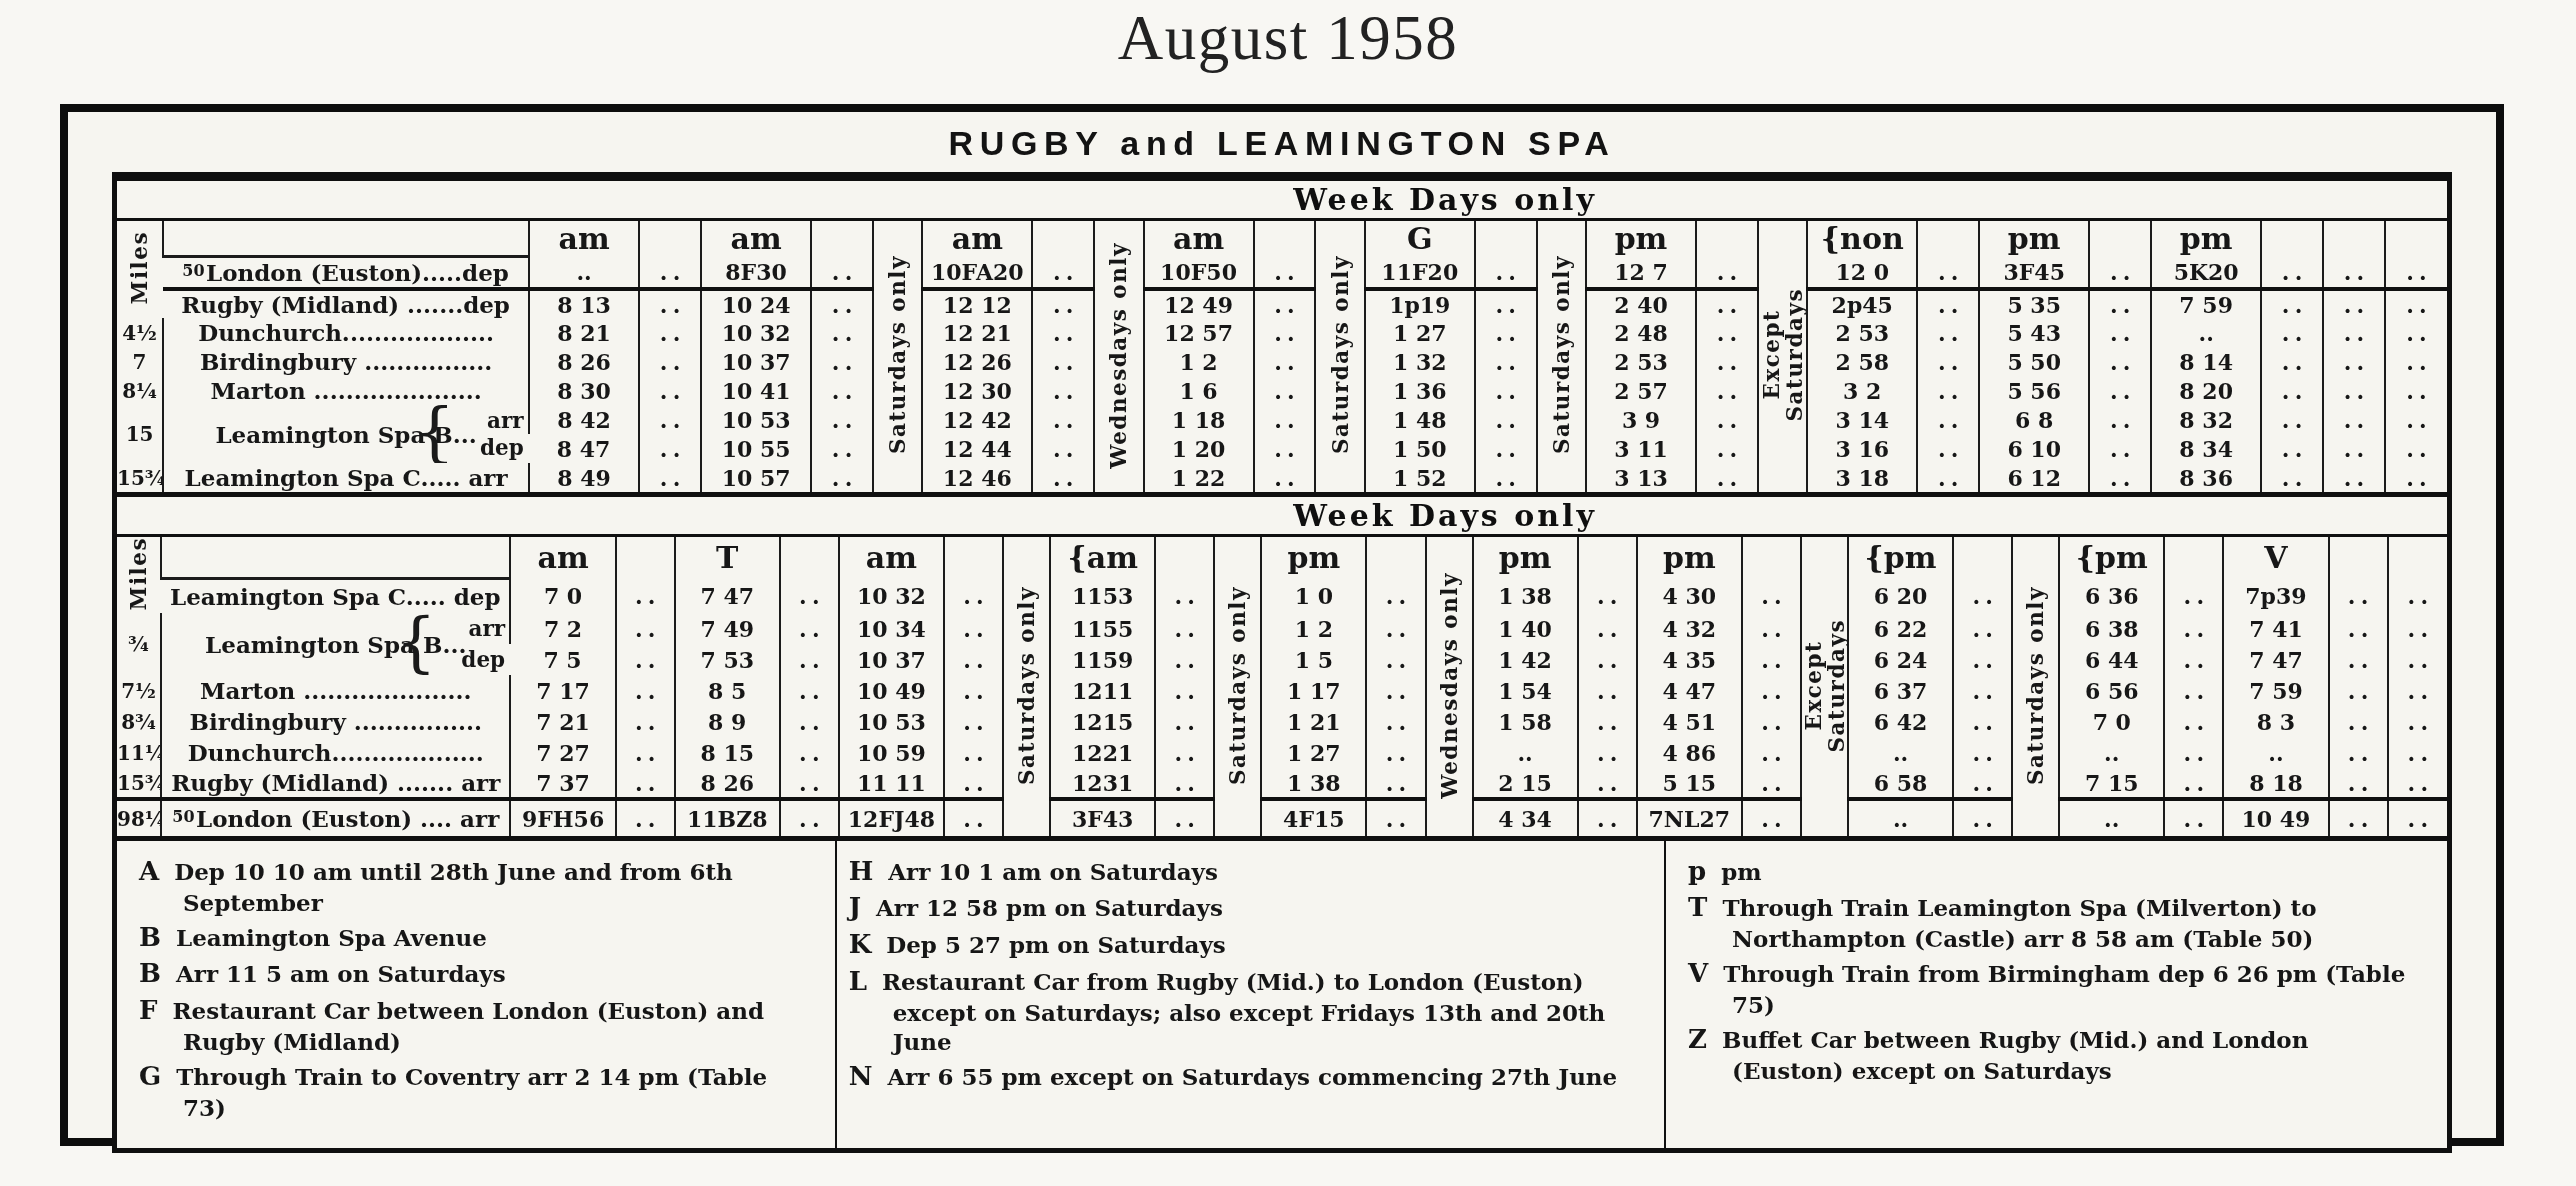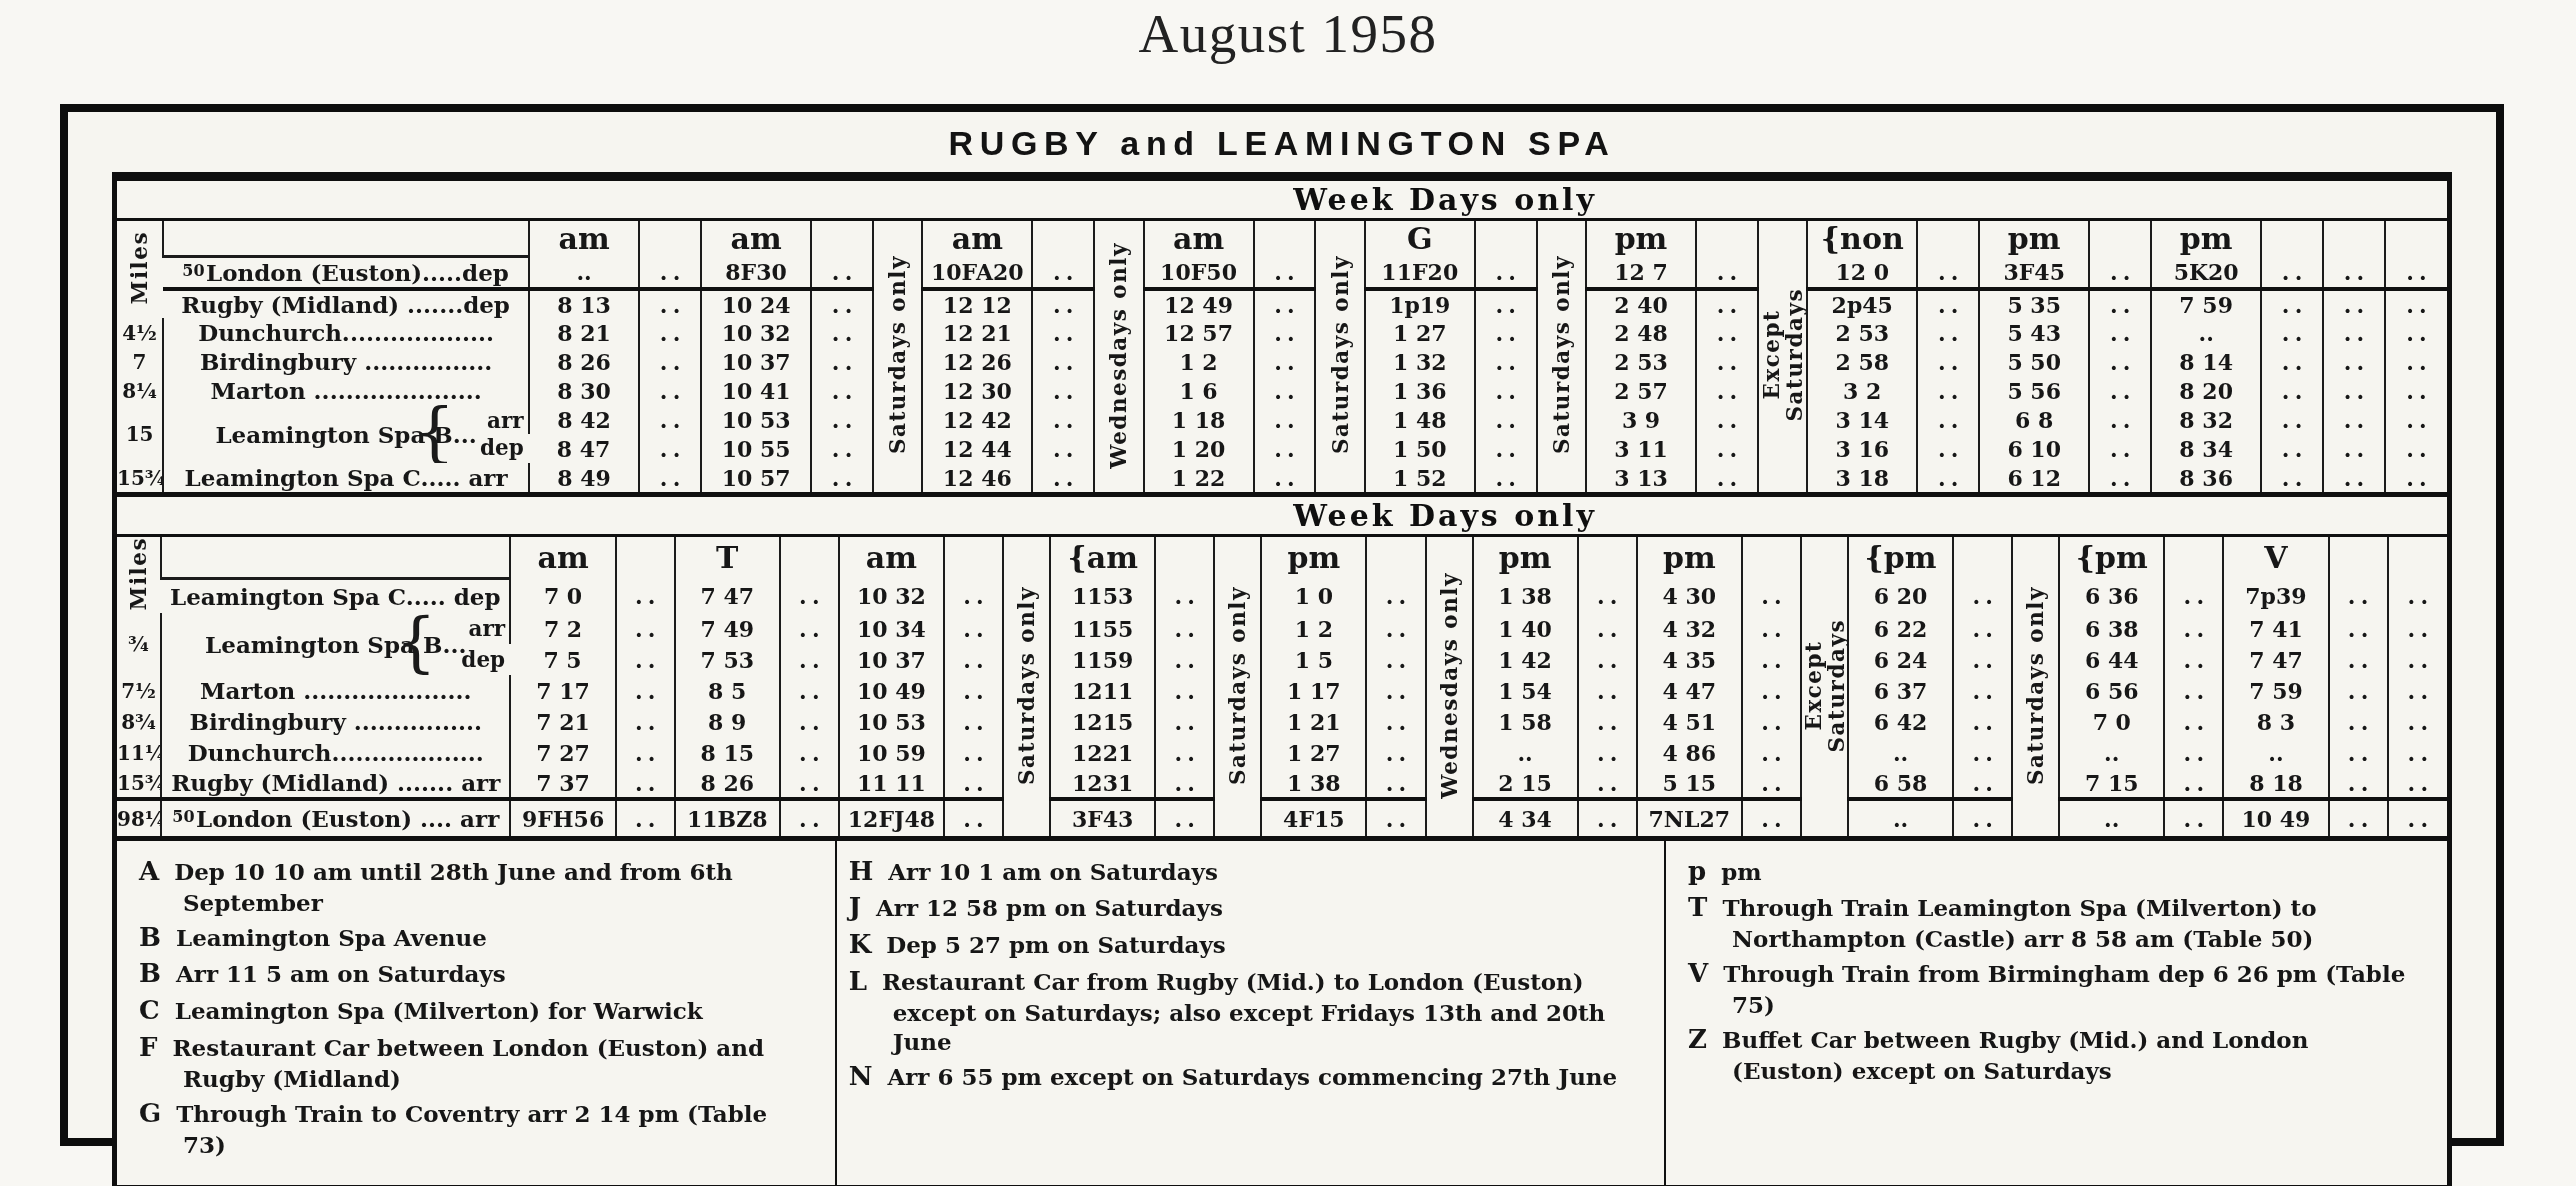--- a/index.html
+++ b/index.html
@@ -4,21 +4,21 @@
 <style>
   html,body{margin:0;padding:0;}
   body{
     width:2576px;height:1186px;position:relative;
     background:#f8f7f3;color:#161616;
     font-family:"DejaVu Serif","Liberation Serif",serif;
     -webkit-font-smoothing:antialiased;
   }
   .page-title{
     position:absolute;top:1.5px;left:0;width:100%;text-align:center;
-    font-family:"Liberation Serif",serif;font-size:55px;font-weight:400;
+    font-family:"Liberation Serif",serif;font-size:63px;font-weight:400;
     letter-spacing:1.5px;color:#222;
   }
   .outer{
     position:absolute;left:60px;top:104px;width:2444px;height:1042px;
     border:8.1px solid #0d0d0d;background:#f6f5f0;box-sizing:border-box;
   }
   .spa-title{
     text-align:center;margin-top:12px;
     font-family:"Liberation Sans",sans-serif;font-size:34px;font-weight:700;
     letter-spacing:6.7px;color:#131313;
@@ -611,21 +611,20 @@
               <td class="dots">..</td>
               <td class="dots">..</td>
             </tr>
           </tbody>
         </table>
         <div class="notes">
           <div class="ncol c0">
             <div class="note"><span class="nletter">A</span><span class="ntext">Dep 10 10 am until 28th June and from 6th September</span></div>
             <div class="note"><span class="nletter">B</span><span class="ntext">Leamington Spa Avenue</span></div>
             <div class="note"><span class="nletter">B</span><span class="ntext">Arr 11 5 am on Saturdays</span></div>
-            <div class="note"><span class="nletter">C</span><span class="ntext">Leamington Spa (Milverton) for Warwick</span></div>
             <div class="note"><span class="nletter">F</span><span class="ntext">Restaurant Car between London (Euston) and Rugby (Midland)</span></div>
             <div class="note"><span class="nletter">G</span><span class="ntext">Through Train to Coventry arr 2 14 pm (Table 73)</span></div>
           </div>
           <div class="ncol c1">
             <div class="note"><span class="nletter">H</span><span class="ntext">Arr 10 1 am on Saturdays</span></div>
             <div class="note"><span class="nletter">J</span><span class="ntext">Arr 12 58 pm on Saturdays</span></div>
             <div class="note"><span class="nletter">K</span><span class="ntext">Dep 5 27 pm on Saturdays</span></div>
             <div class="note"><span class="nletter">L</span><span class="ntext">Restaurant Car from Rugby (Mid.) to London (Euston) except on Saturdays; also except Fridays 13th and 20th June</span></div>
             <div class="note"><span class="nletter">N</span><span class="ntext">Arr 6 55 pm except on Saturdays commencing 27th June</span></div>
           </div>

